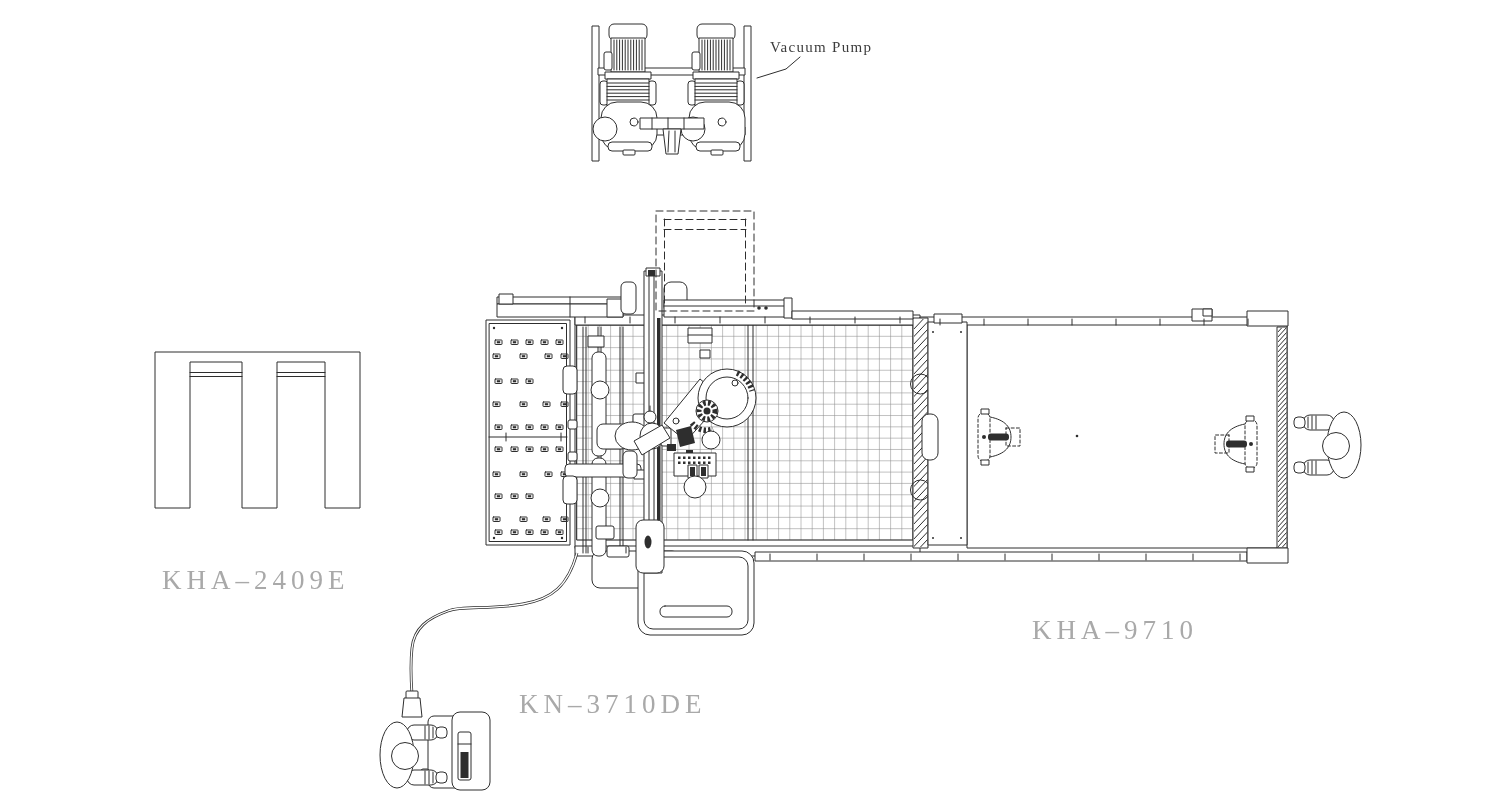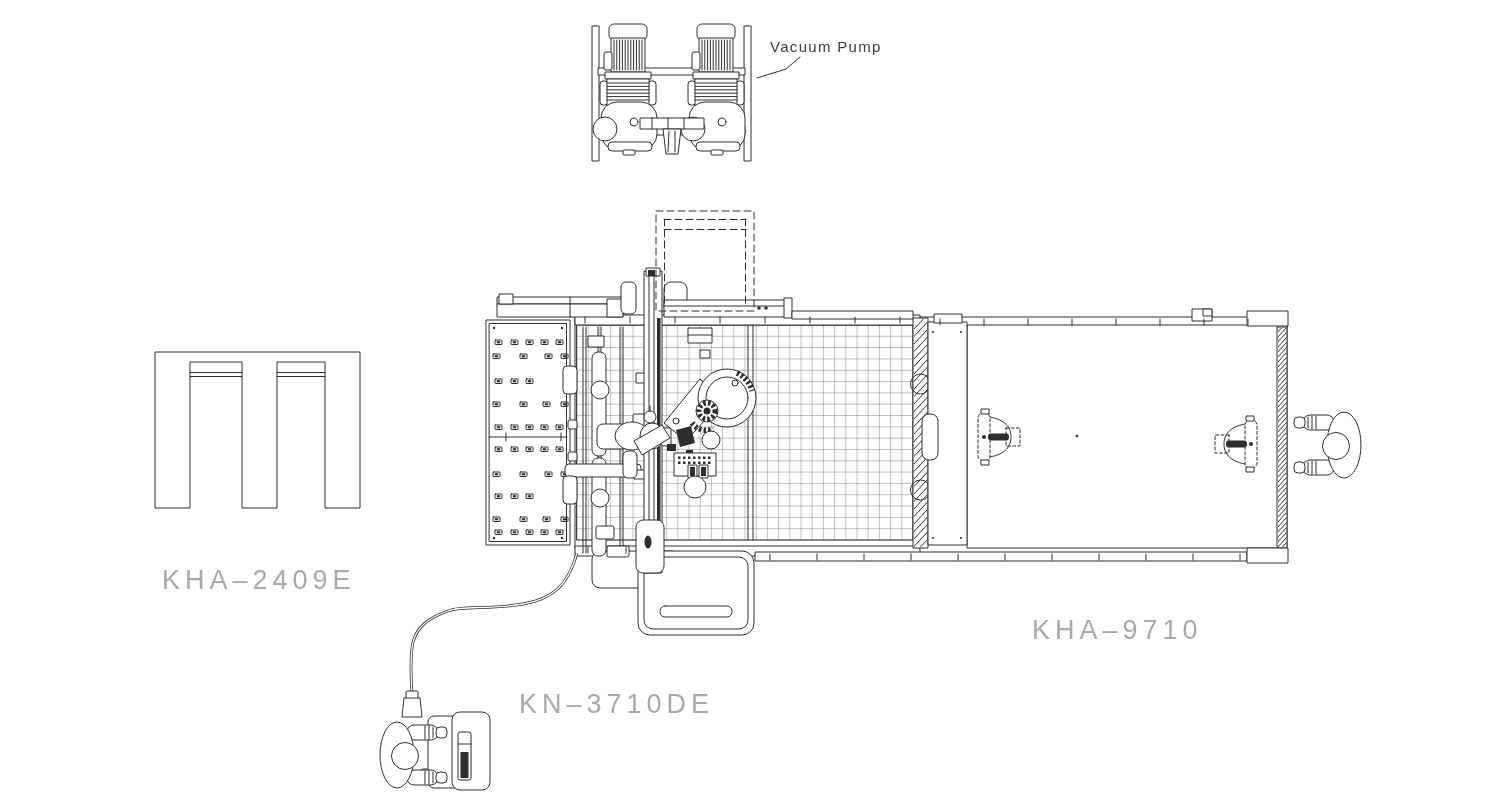--- a/index.html
+++ b/index.html
@@ -1,16 +1,16 @@
 <!DOCTYPE html>
 <html style="--bg: #ffffff; --line: #2e2e2e; --grid: #8f8f8f; --label: #a9a9a9; --ann: #3c3c3c;"><head>
 <meta charset="utf-8">
 <style>
   html,body{margin:0;padding:0;background:#fff;}
-  .stage{position:relative;width:1500px;height:800px;background:var(--bg,#fff);overflow:hidden;font-family:Liberation Sans, sans-serif;}
+  .stage{position:relative;width:1500px;height:800px;background:var(--bg,#fff);overflow:hidden;font-family:Liberation Serif, serif;}
   svg{position:absolute;left:0;top:0;}
   .ln{fill:none;stroke:var(--line,#2e2e2e);stroke-width:1;stroke-linecap:round;stroke-linejoin:round;}
   .lnw{fill:#fff;stroke:var(--line,#2e2e2e);stroke-width:1;stroke-linejoin:round;}
   .dk{fill:var(--line,#2e2e2e);stroke:none;}
   .gl{stroke:var(--grid,#8f8f8f);stroke-width:0.55;}
   .dash{stroke-dasharray:7 4;}
   .dash2{stroke-dasharray:3 2.2;fill:none;}
   .tooth{stroke:var(--line,#2e2e2e);stroke-width:5.5;stroke-dasharray:2.4 2.2;fill:none;}
   .gear{stroke:var(--line,#2e2e2e);stroke-width:5;stroke-dasharray:2.6 2.2;fill:none;}
   .cable-core{fill:none;stroke:var(--line,#2e2e2e);stroke-width:2.8;}

